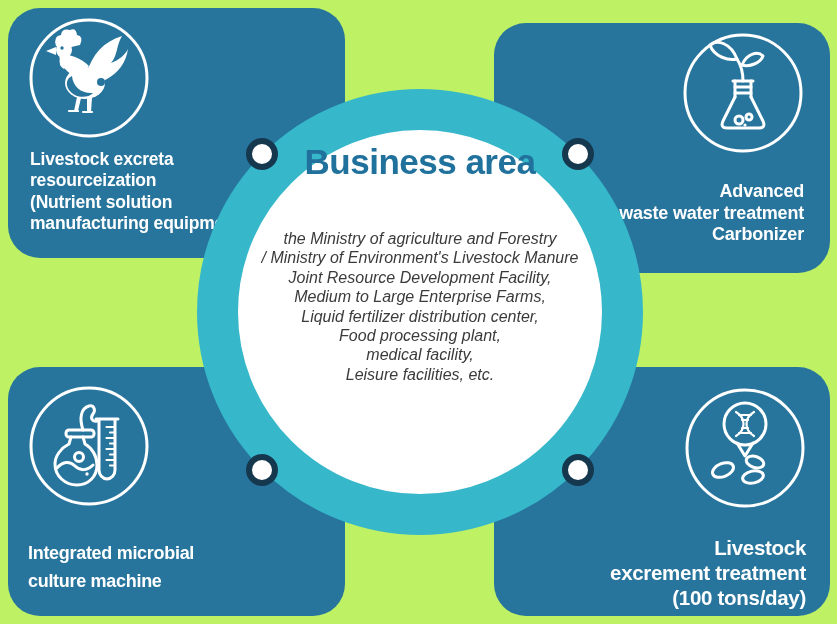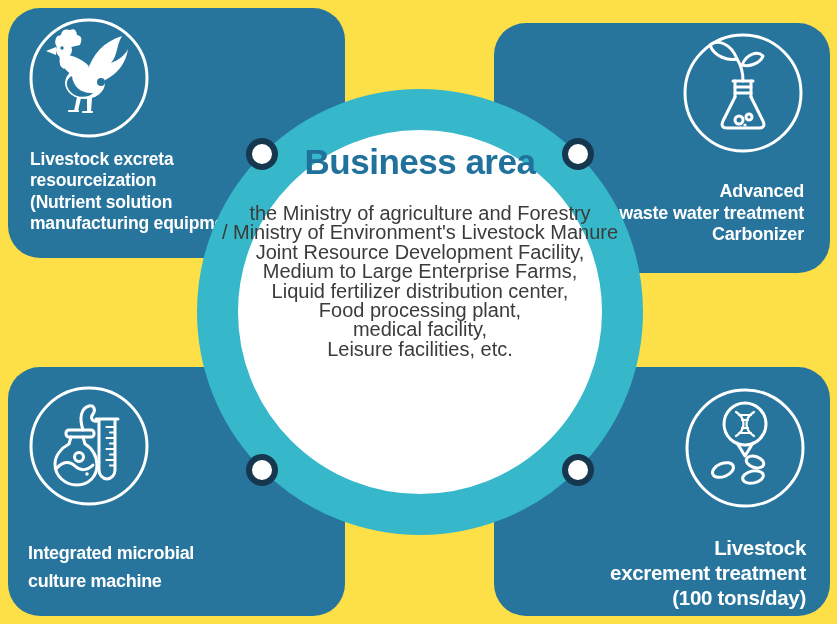--- a/index.html
+++ b/index.html
@@ -1,17 +1,17 @@
 <!DOCTYPE html>
 <html><head>
 <meta charset="utf-8">
 <style>
   html,body{margin:0;padding:0;background:#ffffff;}
   .stage{
-    position:relative;width:837px;height:624px;background:#fde047;
+    position:relative;width:837px;height:624px;background:#bef264;
     font-family:"Liberation Sans","DejaVu Sans",sans-serif;overflow:hidden;
   }
   .panel{position:absolute;background:#27759D;border-radius:32px;z-index:1;}
   .panel-tl{left:8px;top:8px;width:337px;height:250px;}
   .panel-tr{left:494px;top:8px;width:336px;height:250px;margin-top:15px;}
   .panel-bl{left:8px;top:367px;width:337px;height:249px;}
   .panel-br{left:494px;top:367px;width:336px;height:249px;}
   .icon-svg{position:absolute;display:block;}
   .panel-tl .icon-svg{left:19px;top:8px;}
   .panel-tr .icon-svg{left:187px;top:8px;}
@@ -22,21 +22,21 @@
   .panel-tr .label{right:26px;top:158px;font-size:18px;line-height:21.6px;text-align:right;letter-spacing:-0.2px;}
   .panel-bl .label{left:20px;top:172px;font-size:18px;line-height:28px;letter-spacing:-0.3px;}
   .panel-br .label{right:24px;top:168px;font-size:20.5px;line-height:25px;text-align:right;letter-spacing:-0.3px;}
   .big-circle{
     position:absolute;left:197px;top:89px;width:446px;height:446px;
     border-radius:50%;background:#ffffff;border:41px solid #36B7CA;
     box-sizing:border-box;z-index:2;
   }
   .center-content{position:absolute;left:197px;top:89px;width:446px;z-index:3;text-align:center;}
   .center-title{margin-top:52px;font-size:35px;line-height:42px;font-weight:bold;color:#20719C;letter-spacing:-0.5px;}
-  .center-body{margin-top:21px;font-size:20px;line-height:19.4px;color:#3B3B3B;}
+  .center-body{margin-top:46px;font-size:16px;line-height:19.4px;color:#3B3B3B;font-style:italic;}
   .center-body .bline{white-space:nowrap;}
   .dot{
     position:absolute;width:32px;height:32px;border-radius:50%;
     background:#ffffff;border:6px solid #16384F;box-sizing:border-box;z-index:4;
   }
   .dot-tl{left:246px;top:138px;}
   .dot-tr{left:562px;top:138px;}
   .dot-bl{left:246px;top:454px;}
   .dot-br{left:562px;top:454px;}
   .ic{fill:none;stroke:#ffffff;stroke-width:3;stroke-linecap:round;stroke-linejoin:round;}

